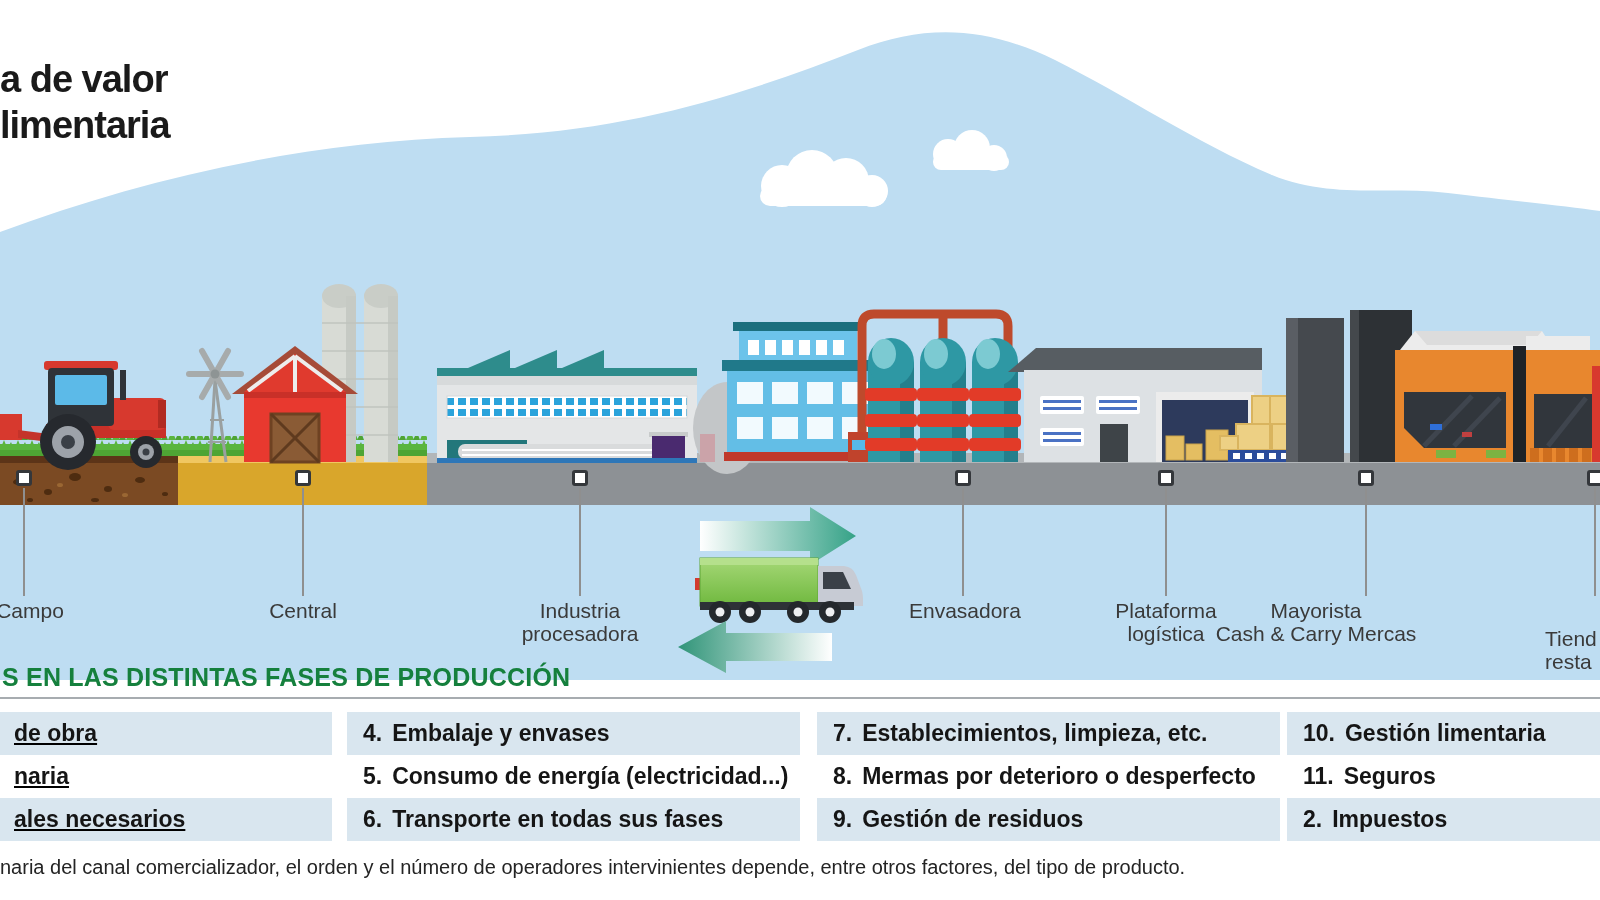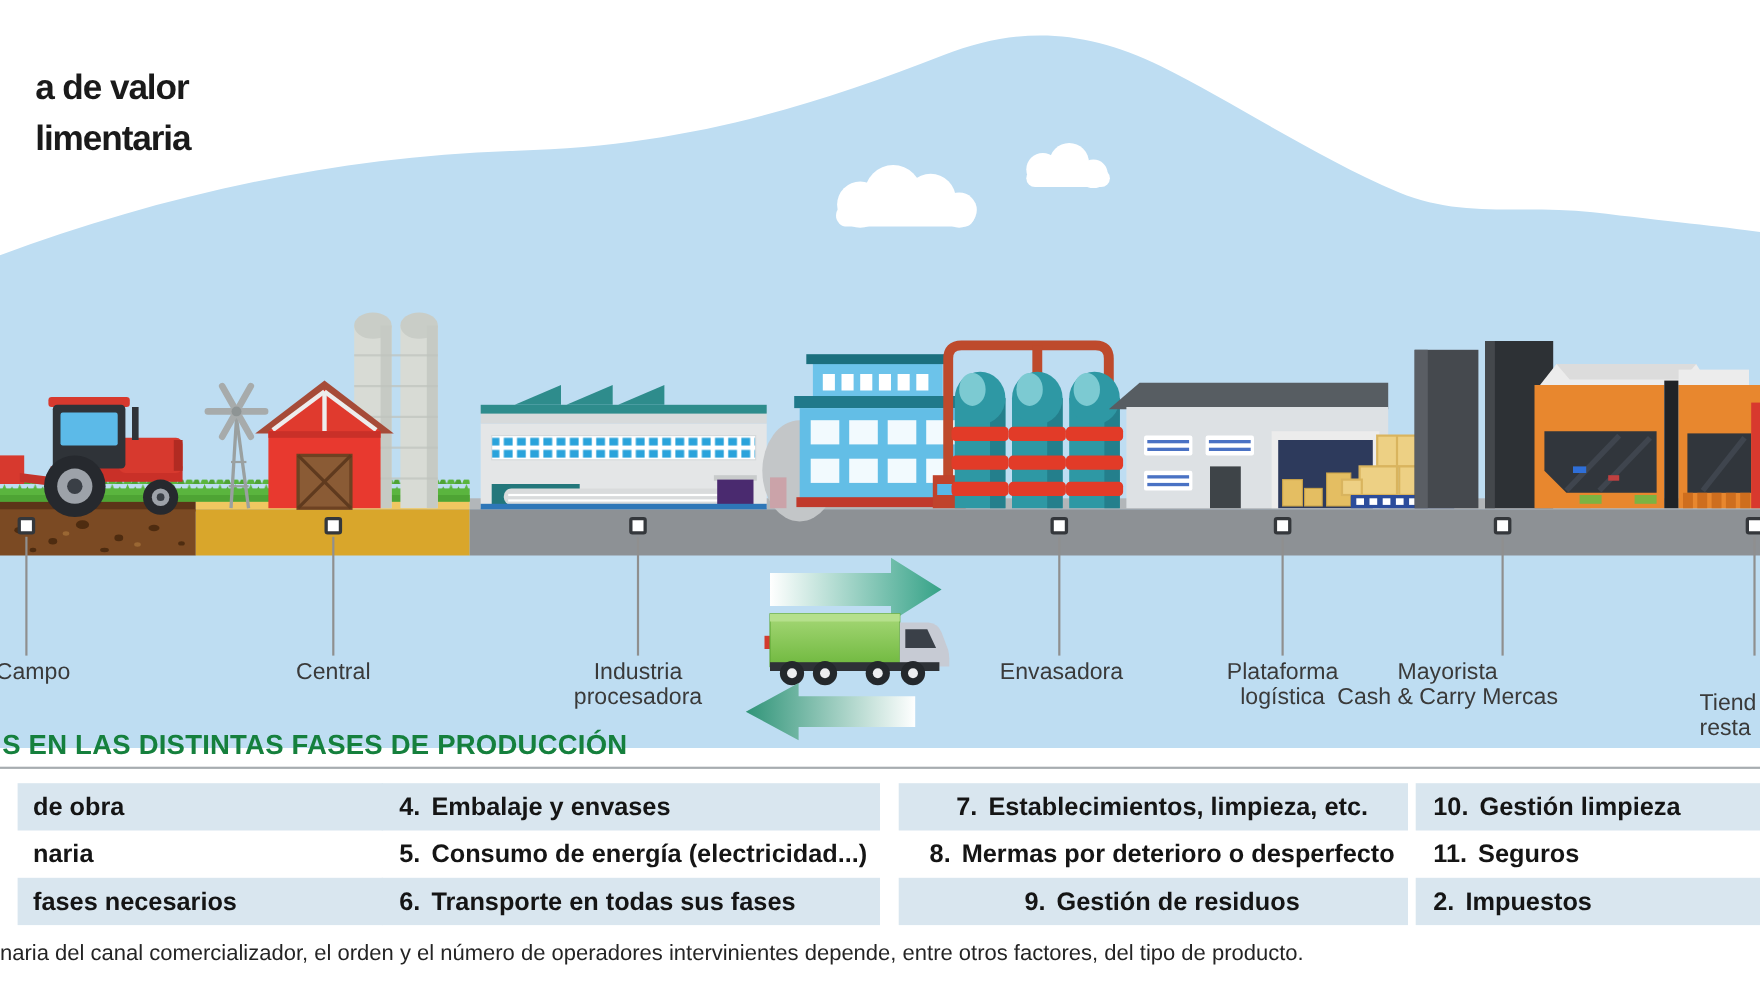--- a/index.html
+++ b/index.html
@@ -1,36 +1,36 @@
 <!DOCTYPE html>
 <html><head>
 <meta charset="utf-8">
 <style>
   html,body{margin:0;padding:0;background:#fff;}
   .canvas{position:relative;width:1600px;height:900px;overflow:hidden;background:#fff;
           font-family:"Liberation Sans",sans-serif;}
   .scene{position:absolute;left:0;top:0;}
-  .title{position:absolute;left:0;top:56px;font-size:32px;font-weight:700;color:#1A1A1A;
-         line-height:46px;letter-spacing:-1px;margin-left:32px;}
+  .title{position:absolute;left:0;top:56px;font-size:38px;font-weight:700;color:#1A1A1A;
+         line-height:46px;letter-spacing:-1px;}
   .stage-line{position:absolute;top:488px;width:2px;height:108px;background:#8F8F8F;z-index:3;}
   .stage-marker{position:absolute;top:470px;width:16px;height:16px;box-sizing:border-box;
         background:#fff;border:3px solid #34373B;border-radius:3px;z-index:4;}
   .stage-label{position:absolute;top:599px;transform:translateX(-50%);text-align:center;
         font-size:21px;color:#3A3A3A;line-height:23px;white-space:nowrap;z-index:3;}
   .stage-label.edge{transform:none;text-align:left;margin-top:28px;}
   .costs-header{position:absolute;left:2px;top:663px;font-size:25px;font-weight:700;color:#15803d;
         white-space:nowrap;letter-spacing:0.2px;}
   .costs-rule{position:absolute;left:0;top:697px;width:1600px;height:2px;background:#A7ACB0;}
   .cost-col{position:absolute;top:712px;}
   .cost-col .cost-item{height:43px;line-height:43px;font-size:23px;font-weight:700;color:#151515;
         white-space:nowrap;overflow:visible;}
   .cost-col .cost-item.alt{background:#D9E6EF;}
-  .c1{left:16px;width:332px;}   .c1 .cost-item{padding-left:4px;}
+  .c1{left:0;width:332px;text-decoration:underline;}   .c1 .cost-item{padding-left:4px;}
   .c2{left:347px;width:453px;} .c2 .cost-item{padding-left:16px;}
-  .c3{left:817px;width:463px;} .c3 .cost-item{padding-left:16px;text-align:center;}
+  .c3{left:817px;width:463px;} .c3 .cost-item{padding-left:16px;}
   .c4{left:1287px;width:313px;} .c4 .cost-item{padding-left:16px;}
   .num{display:inline-block;margin-right:10px;}
   .footer-note{position:absolute;left:0;top:856px;font-size:20px;color:#242424;white-space:nowrap;}
 </style>
 </head>
 <body>
 
 <div class="canvas">
 
   <svg class="scene" width="1600" height="680" viewBox="0 0 1600 680">
@@ -409,32 +409,32 @@
     <span style="display:block">Tiend</span>
     <span style="display:block">resta</span>
   </div>
 
   <div class="costs-header">S EN LAS DISTINTAS FASES DE PRODUCCIÓN</div>
   <div class="costs-rule"></div>
 
   <div class="cost-col c1">
     <div class="cost-item alt"><span class="num"></span><span class="txt">de obra</span></div>
     <div class="cost-item"><span class="num"></span><span class="txt">naria</span></div>
-    <div class="cost-item alt"><span class="num"></span><span class="txt">fases necesarios</span></div>
+    <div class="cost-item alt"><span class="num"></span><span class="txt">ales necesarios</span></div>
   </div>
   <div class="cost-col c2">
     <div class="cost-item alt"><span class="num">4.</span><span class="txt">Embalaje y envases</span></div>
     <div class="cost-item"><span class="num">5.</span><span class="txt">Consumo de energía (electricidad...)</span></div>
     <div class="cost-item alt"><span class="num">6.</span><span class="txt">Transporte en todas sus fases</span></div>
   </div>
   <div class="cost-col c3">
     <div class="cost-item alt"><span class="num">7.</span><span class="txt">Establecimientos, limpieza, etc.</span></div>
     <div class="cost-item"><span class="num">8.</span><span class="txt">Mermas por deterioro o desperfecto</span></div>
     <div class="cost-item alt"><span class="num">9.</span><span class="txt">Gestión de residuos</span></div>
   </div>
   <div class="cost-col c4">
-    <div class="cost-item alt"><span class="num">10.</span><span class="txt">Gestión limpieza</span></div>
+    <div class="cost-item alt"><span class="num">10.</span><span class="txt">Gestión limentaria</span></div>
     <div class="cost-item"><span class="num">11.</span><span class="txt">Seguros</span></div>
     <div class="cost-item alt"><span class="num">2.</span><span class="txt">Impuestos</span></div>
   </div>
 
   <div class="footer-note">naria del canal comercializador, el orden y el número de operadores intervinientes depende, entre otros factores, del tipo de producto.</div>
 </div>
 
 </body></html>

